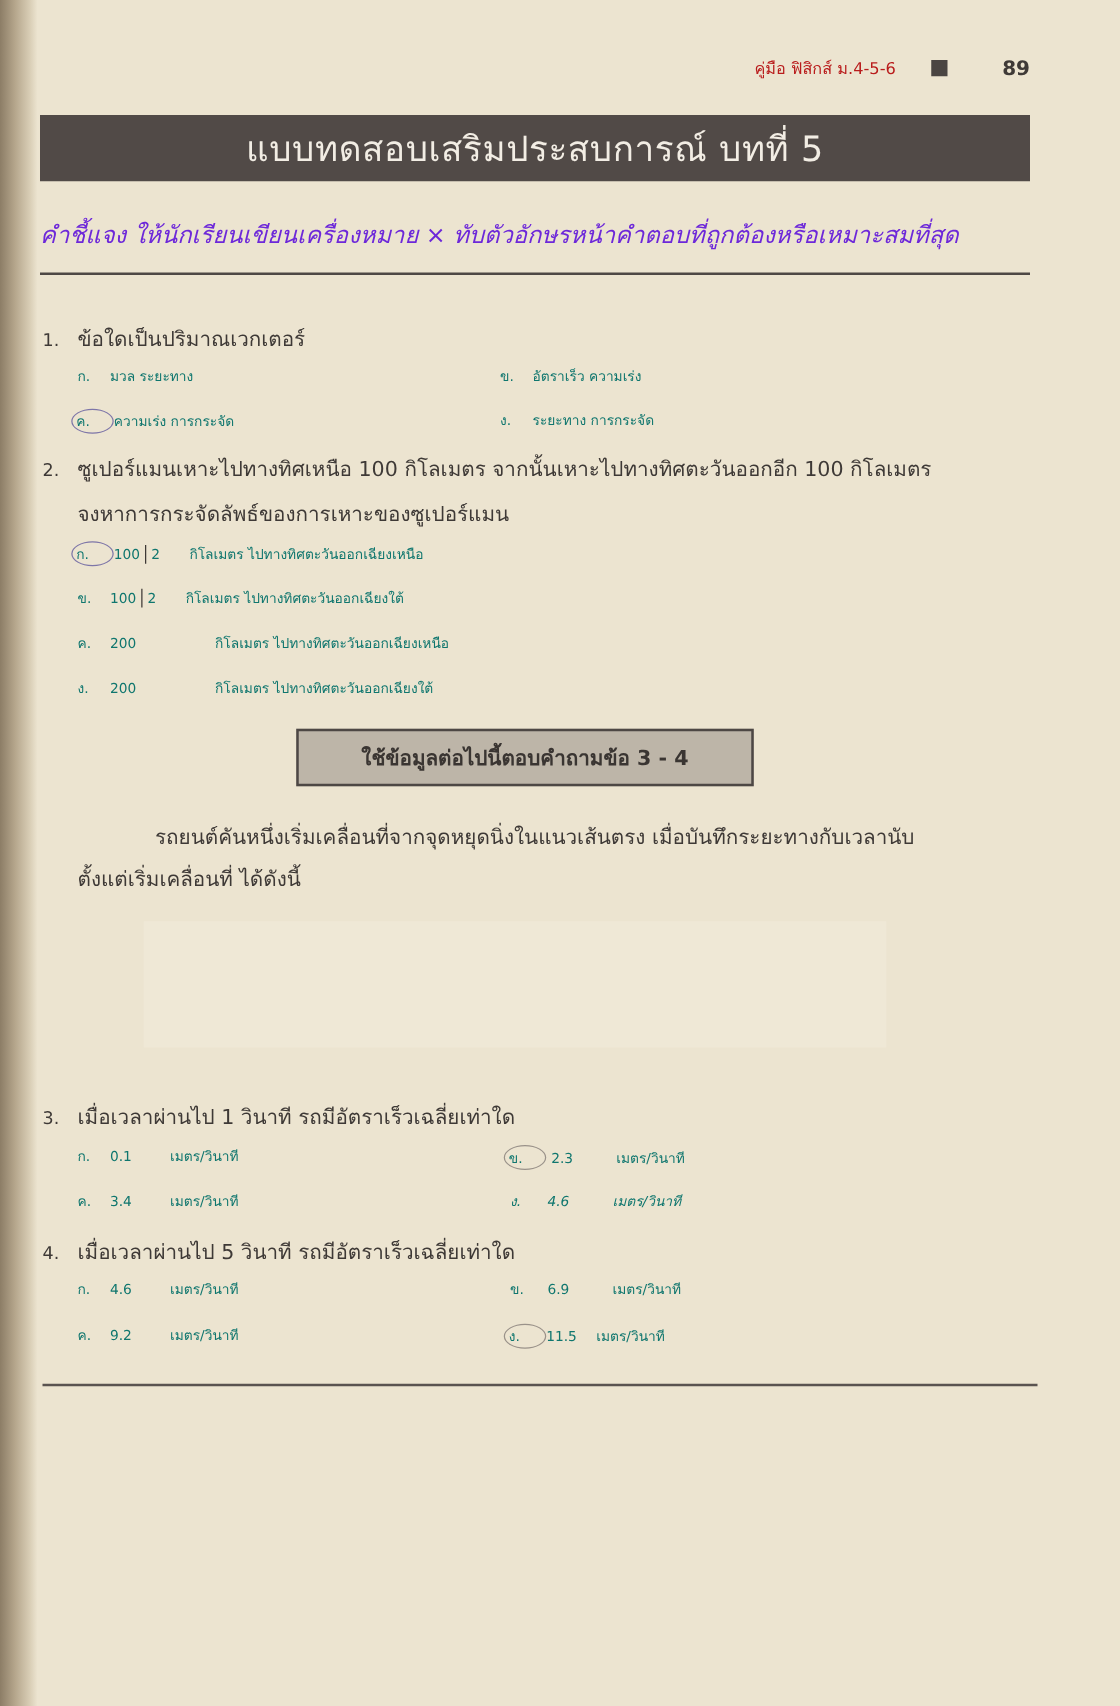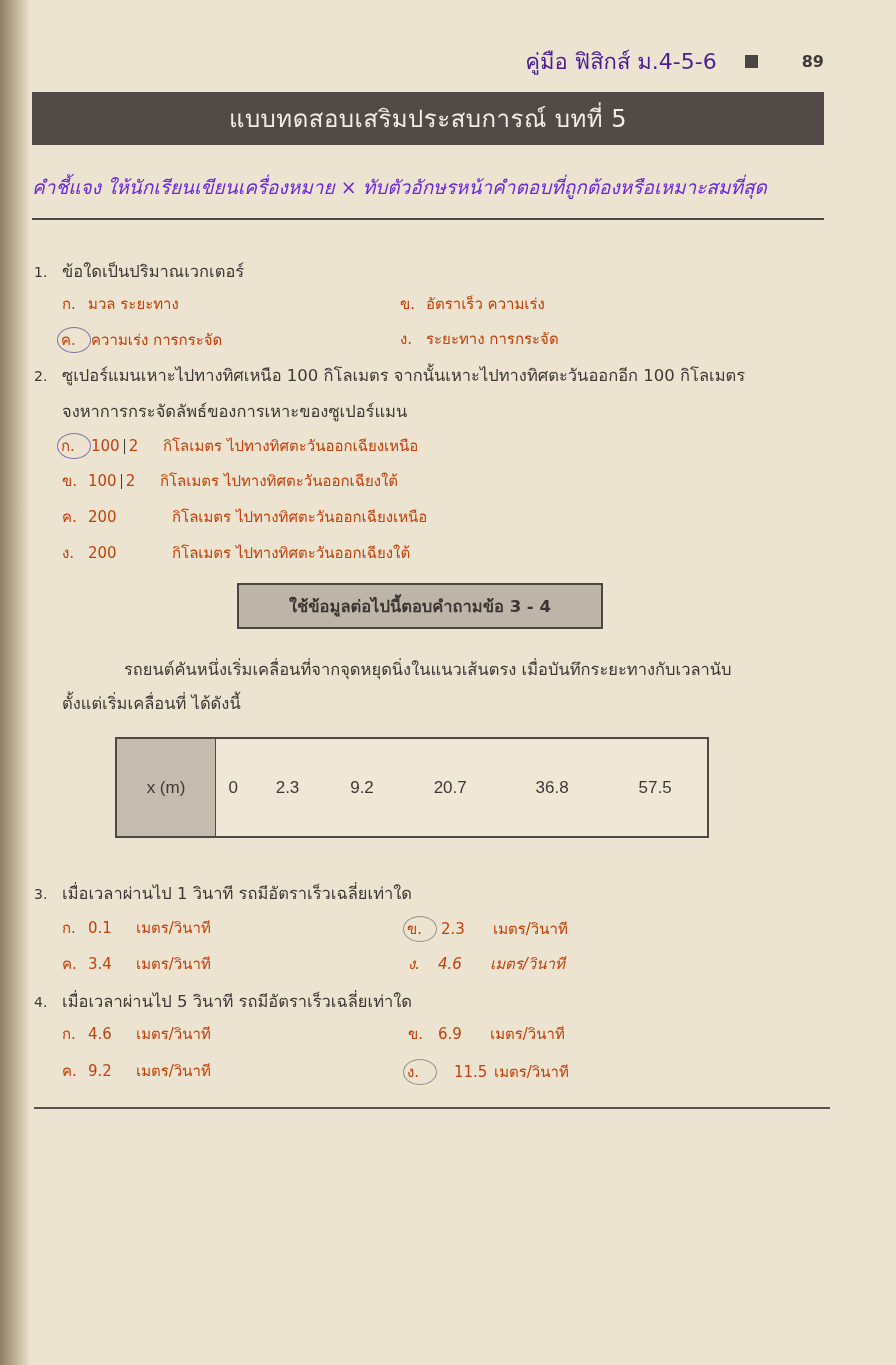--- a/index.html
+++ b/index.html
@@ -9,38 +9,38 @@
     font-family:"DejaVu Sans","Liberation Sans",sans-serif;
     color:#3a3532;
   }
   .spine {
     position:absolute; left:0; top:0; width:30px; height:1365px;
     background:linear-gradient(to right,#8c7d66 0%,#b5a68c 40%,#d9ceb6 80%,#ece4d0 100%);
   }
   .page-header {
     position:absolute; top:44px; right:72px; display:flex; align-items:center; gap:18px;
   }
-  .running-title { font-size:22px; color:#4c1d95; }
+  .running-title { font-size:13px; color:#b91c1c; }
   .header-square { width:13px; height:13px; background:#4a4542; margin:0 26px 0 10px; }
   .page-number { font-size:16px; font-weight:bold; color:#3f3a37; }
   .title-bar {
     position:absolute; left:32px; top:92px; width:792px; height:53px;
     background:#514a47; display:flex; align-items:center; justify-content:center;
   }
-  .title-bar span { color:#f2ede4; font-size:24px; letter-spacing:0.5px; }
+  .title-bar span { color:#f2ede4; font-size:28px; letter-spacing:0.5px; }
   .instructions {
     position:absolute; left:32px; top:172px; font-size:19px; font-style:italic; color:#6d28d9;
     white-space:nowrap;
   }
   .rule {
     position:absolute; left:32px; width:792px; height:2px; background:#4e4845;
   }
   .q { position:absolute; font-size:16.5px; white-space:nowrap; color:#3e3936; }
   .q .num { display:inline-block; width:28px; font-size:14px; }
-  .opt { position:absolute; font-size:15px; white-space:nowrap; color:#c2410c; }
+  .opt { position:absolute; font-size:11px; white-space:nowrap; color:#0f766e; }
   .opt .lbl { display:inline-block; width:26px; }
   .circled { border:1.5px solid #7e76a8; border-radius:50%; padding:0 3px; margin-left:-5px; }
   .circled-pencil { border:1.3px solid #9a928a; border-radius:50%; padding:0 3px; margin-left:-5px; }
   .sqrt { display:inline-block; padding-left:4px; border-left:1.5px solid #3e3936; margin-left:4px; line-height:15px; }
   .info-box {
     position:absolute; left:237px; top:583px; width:362px; height:42px;
     background:#bdb5a8; border:2px solid #4d4744;
     display:flex; align-items:center; justify-content:center;
     font-size:16.5px; font-weight:bold; color:#3a3532;
   }
@@ -105,41 +105,32 @@
 
 <div class="info-box">
   <span>ใช้ข้อมูลต่อไปนี้ตอบคำถามข้อ 3 - 4</span>
 </div>
 
 <div class="passage" style="left:124px; top:656px;">รถยนต์คันหนึ่งเริ่มเคลื่อนที่จากจุดหยุดนิ่งในแนวเส้นตรง   เมื่อบันทึกระยะทางกับเวลานับ</div>
 <div class="passage" style="left:62px; top:690px;">ตั้งแต่เริ่มเคลื่อนที่ ได้ดังนี้</div>
 
 <table class="data-table">
   <tbody>
-      <tr>
-    <td class="hdr">x (m)</td>
-    <td class="val">0</td>
-    <td class="val">2.3</td>
-    <td class="val">9.2</td>
-    <td class="val">20.7</td>
-    <td class="val">36.8</td>
-    <td class="val">57.5</td>
-  </tr>
 </tbody>
   </table>
 
 <div class="q" style="left:34px; top:880px;">
   <span class="num">3.</span><span>เมื่อเวลาผ่านไป 1 วินาที รถมีอัตราเร็วเฉลี่ยเท่าใด</span>
 </div>
 <div class="opt" style="left:62px; top:916px;"><span class="lbl">ก.</span><span style="display:inline-block;width:48px;">0.1</span><span>เมตร/วินาที</span></div>
 <div class="opt" style="left:408px; top:916px;"><span class="lbl circled-pencil">ข.</span><span style="display:inline-block;width:52px;margin-left:4px;">2.3</span><span>เมตร/วินาที</span></div>
 <div class="opt" style="left:62px; top:952px;"><span class="lbl">ค.</span><span style="display:inline-block;width:48px;">3.4</span><span>เมตร/วินาที</span></div>
 <div class="opt" style="left:408px; top:952px;font-style:italic;"><span class="lbl">ง.</span><span style="display:inline-block;width:52px;margin-left:4px;">4.6</span><span>เมตร/วินาที</span></div>
 
 <div class="q" style="left:34px; top:988px;">
   <span class="num">4.</span><span>เมื่อเวลาผ่านไป 5 วินาที รถมีอัตราเร็วเฉลี่ยเท่าใด</span>
 </div>
 <div class="opt" style="left:62px; top:1022px;"><span class="lbl">ก.</span><span style="display:inline-block;width:48px;">4.6</span><span>เมตร/วินาที</span></div>
 <div class="opt" style="left:408px; top:1022px;"><span class="lbl">ข.</span><span style="display:inline-block;width:52px;margin-left:4px;">6.9</span><span>เมตร/วินาที</span></div>
 <div class="opt" style="left:62px; top:1059px;"><span class="lbl">ค.</span><span style="display:inline-block;width:48px;">9.2</span><span>เมตร/วินาที</span></div>
-<div class="opt" style="left:408px; top:1059px;"><span class="lbl circled-pencil">ง.</span><span style="display:inline-block;width:40px;margin-left:17px;">11.5</span><span>เมตร/วินาที</span></div>
+<div class="opt" style="left:408px; top:1059px;"><span class="lbl circled-pencil">ง.</span><span style="display:inline-block;width:40px;margin-left:0;">11.5</span><span>เมตร/วินาที</span></div>
 
 <div class="bottom-rule"></div>
 
 </body></html>

